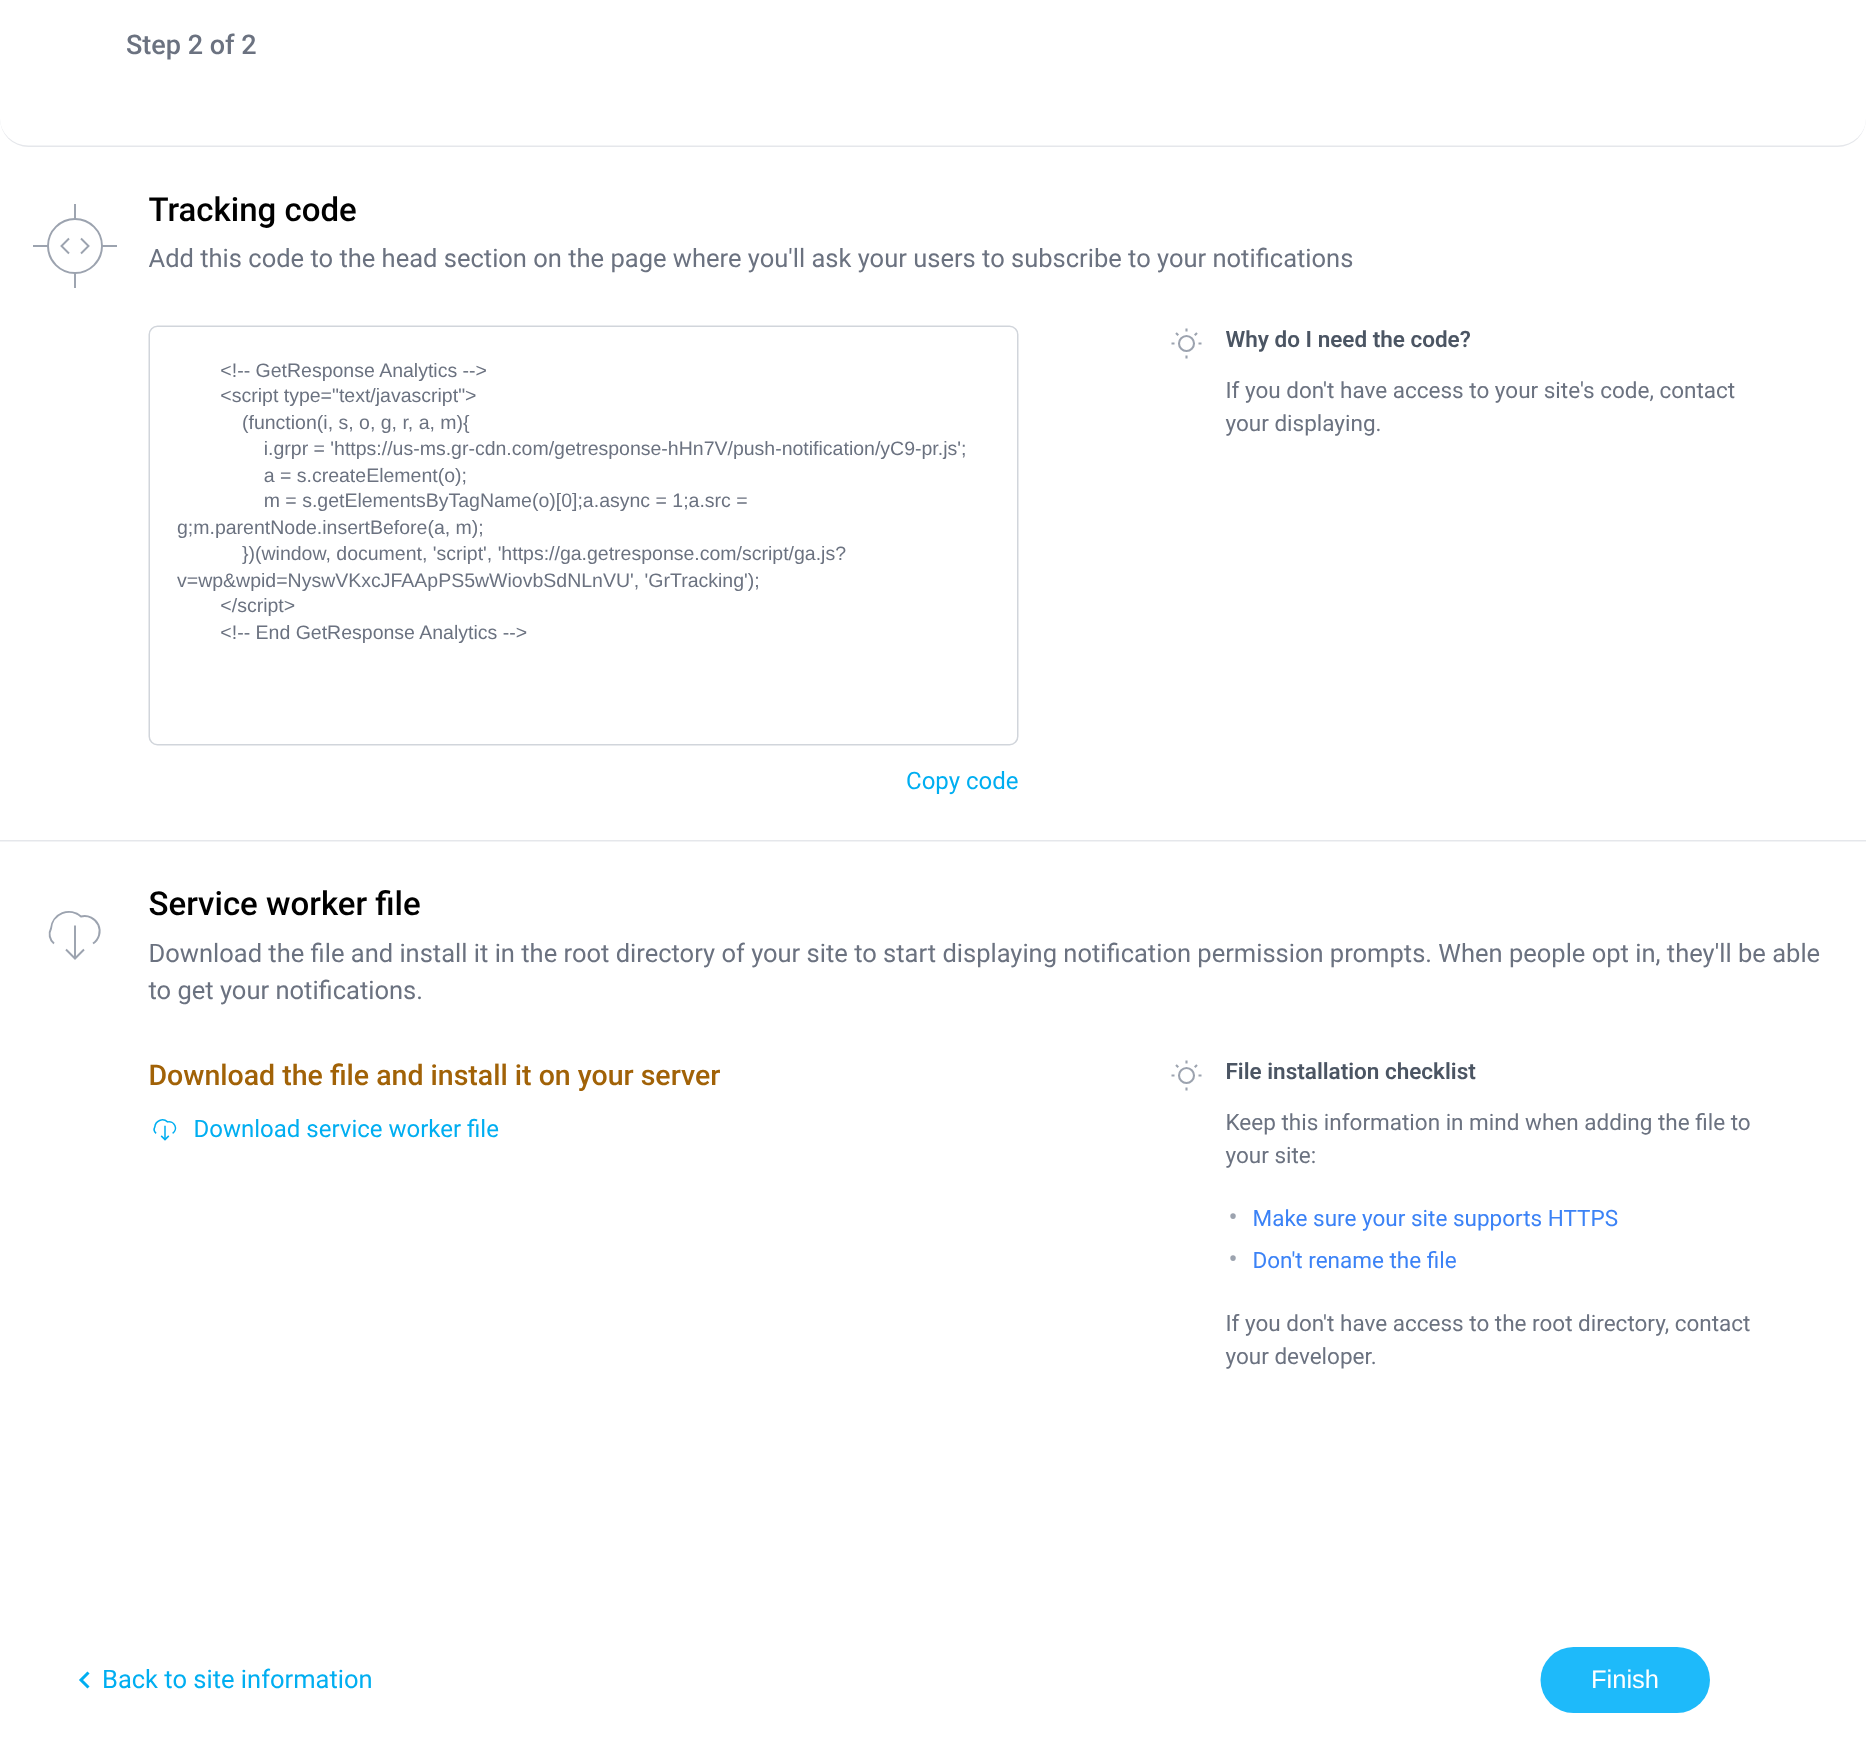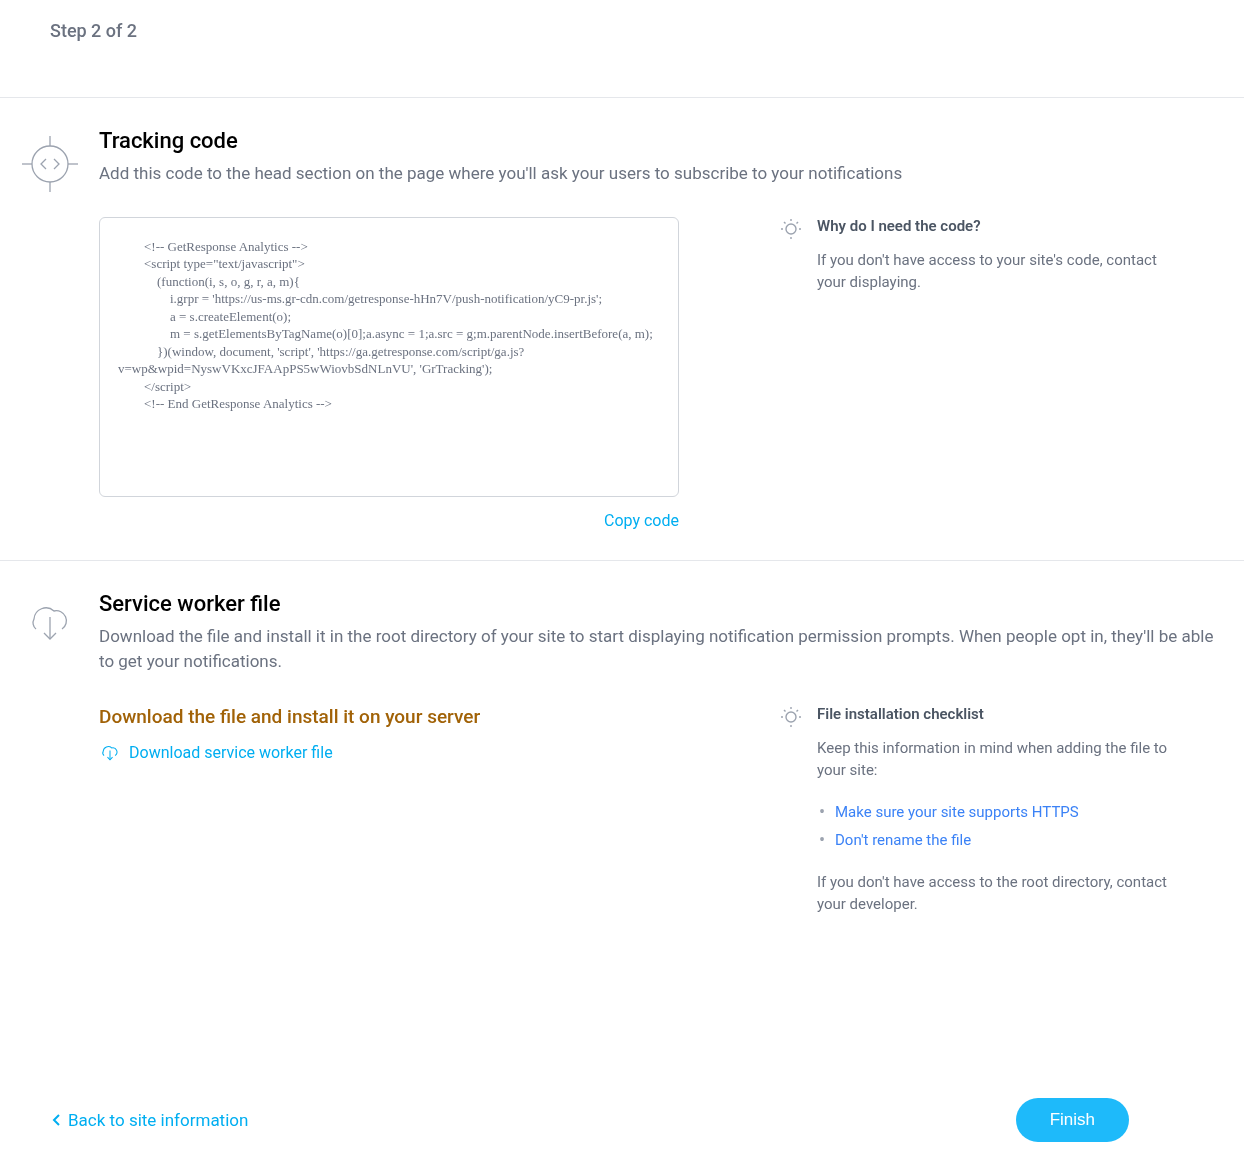--- a/index.html
+++ b/index.html
@@ -6,22 +6,23 @@
   body {
     font-family: -apple-system, BlinkMacSystemFont, "Segoe UI", Roboto, Helvetica, Arial, sans-serif;
     background: #ffffff;
     color: #1f2a37;
     width: 1244px;
     min-height: 1174px;
     position: relative;
   }
 
   .header {
-    padding: 20px 0 28px 50px;
+    padding: 20px 0 28px 84px;
     border-bottom: 1px solid #e5e7eb;
+    border-radius: 19px;
   }
   .step-label {
     color: #6b7280;
     font-size: 18px;
     font-weight: 500;
     margin-bottom: 28px;
   }
   .site-name {
     font-size: 22px;
     font-weight: 500;
@@ -114,21 +115,21 @@
     left: 2px;
     color: #9ca3af;
     font-size: 18px;
     line-height: 1.6;
   }
 
   .code-box {
     border: 1px solid #d1d5db;
     border-radius: 6px;
     padding: 20px 18px;
-    font-family: Liberation Serif, serif;
+    font-family: Liberation Sans, sans-serif;
     font-size: 13px;
     color: #6b7280;
     white-space: pre-wrap;
     word-break: break-word;
     min-height: 280px;
     line-height: 1.35;
   }
   .copy-link {
     text-align: right;
     margin-top: 14px;
@@ -153,21 +154,21 @@
     color: #00aef1;
     font-size: 16px;
     text-decoration: none;
     cursor: pointer;
   }
 
   .footer {
     position: absolute;
     bottom: 0;
     left: 0;
-    right: 15px;
+    right: 4px;
     display: flex;
     justify-content: space-between;
     align-items: center;
     padding: 30px 100px 32px 52px;
   }
   .back-link {
     display: inline-flex;
     align-items: center;
     gap: 6px;
     color: #00aef1;

